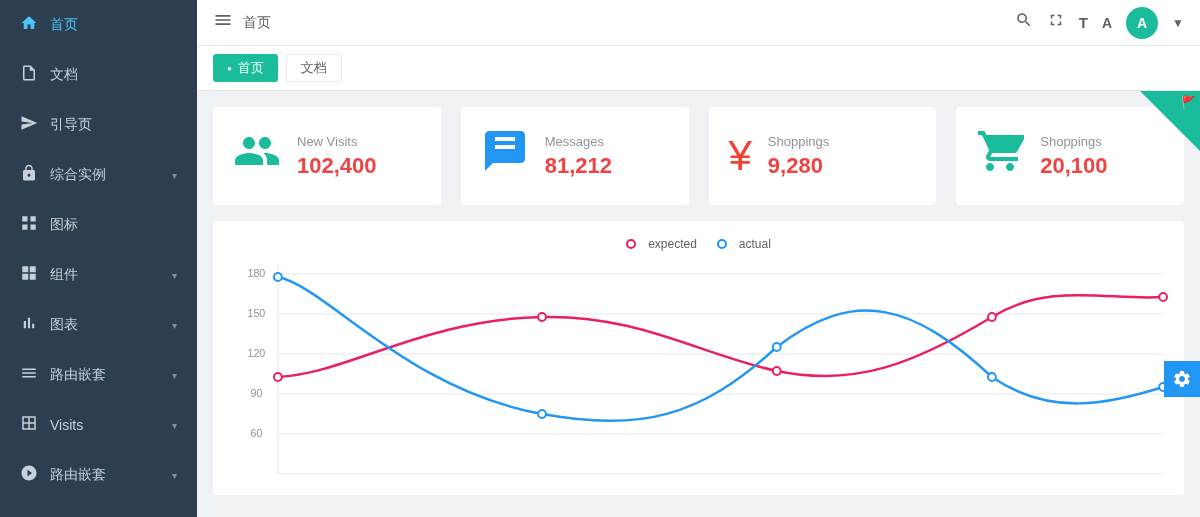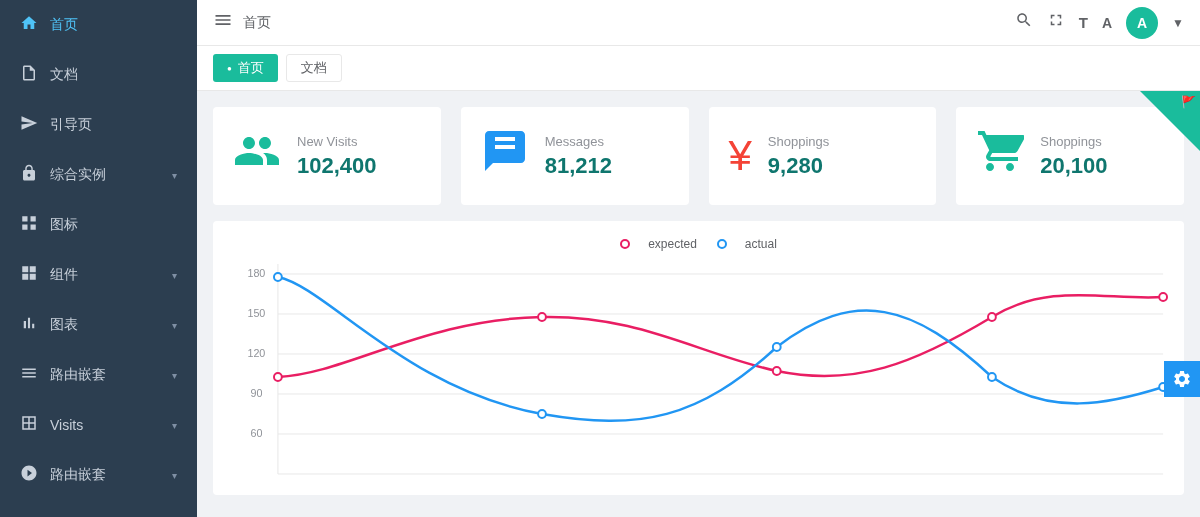--- a/index.html
+++ b/index.html
@@ -144,39 +144,39 @@
     .stat-icon {
       font-size: 42px;
       flex-shrink: 0;
     }
     .stat-icon.teal { color: #1abc9c; }
     .stat-icon.blue { color: #2196f3; }
     .stat-icon.red { color: #f44336; }
     .stat-icon.green { color: #1abc9c; }
     .stat-info {}
     .stat-label { font-size: 13px; color: #909399; margin-bottom: 4px; }
-    .stat-value { font-size: 22px; font-weight: 600; color: #0f766e; }
+    .stat-value { font-size: 22px; font-weight: 600; color: #ef4444; }
 
     
     .chart-card {
       background: #fff;
       border-radius: 4px;
       padding: 16px;
       position: relative;
     }
     .chart-legend {
       display: flex;
       justify-content: center;
       gap: 20px;
       margin-bottom: 8px;
     }
     .legend-item {
       display: flex;
       align-items: center;
-      gap: 18px;
+      gap: 12px;
       font-size: 12px;
       color: #606266;
     }
     .legend-dot {
       width: 10px; height: 10px;
       border-radius: 50%;
       border: 2px solid;
     }
     .legend-dot.expected { border-color: #e91e63; background: #fff; }
     .legend-dot.actual { border-color: #2196f3; background: #fff; }

